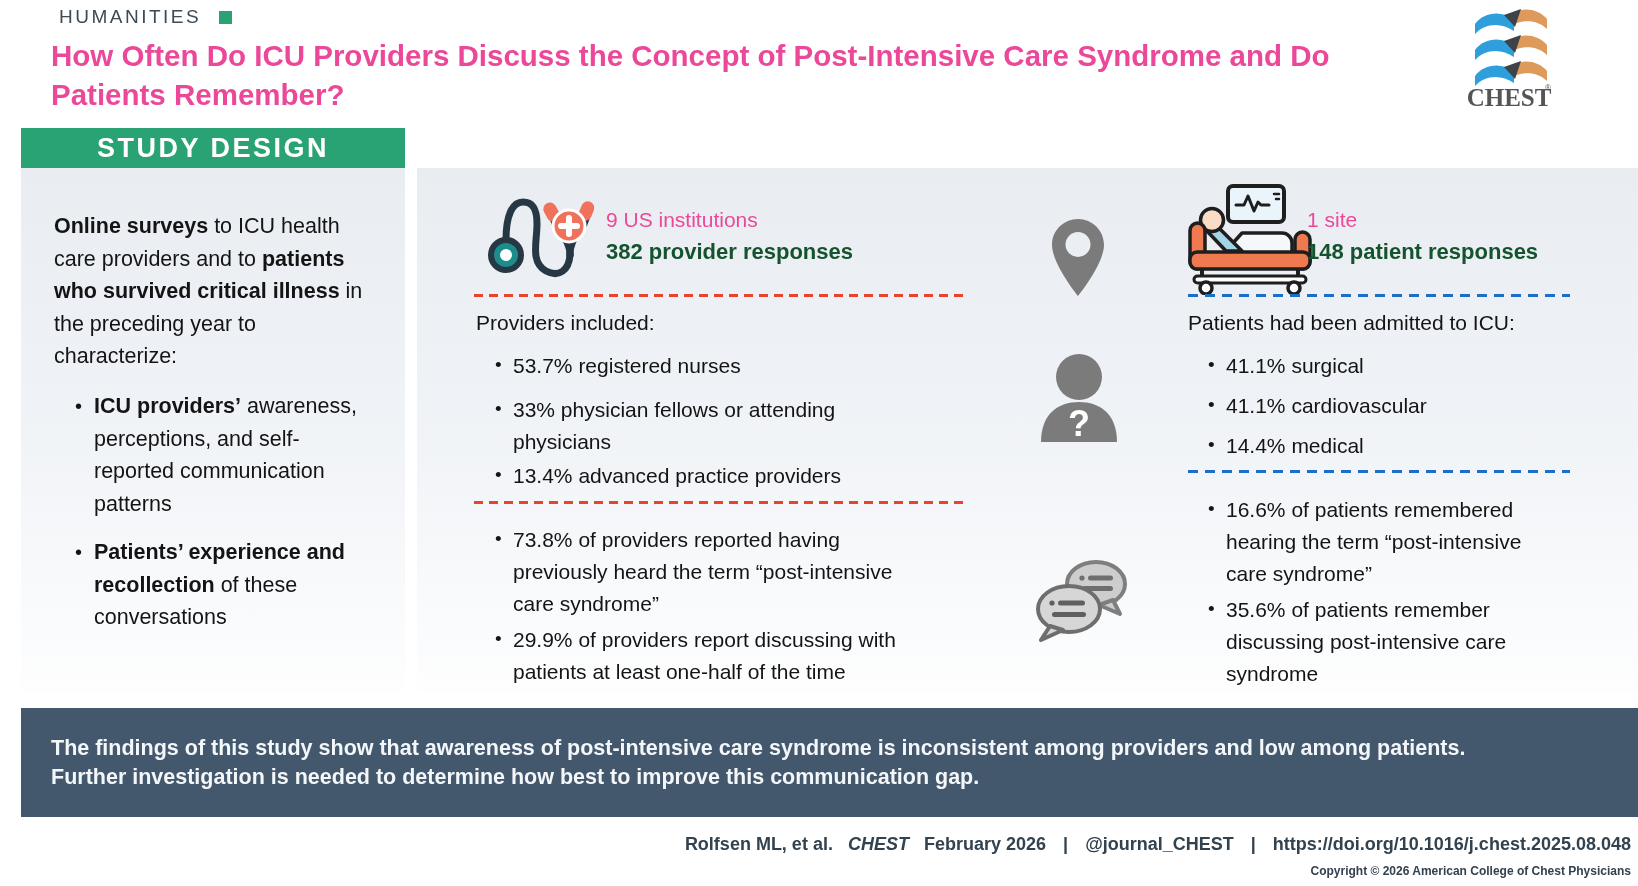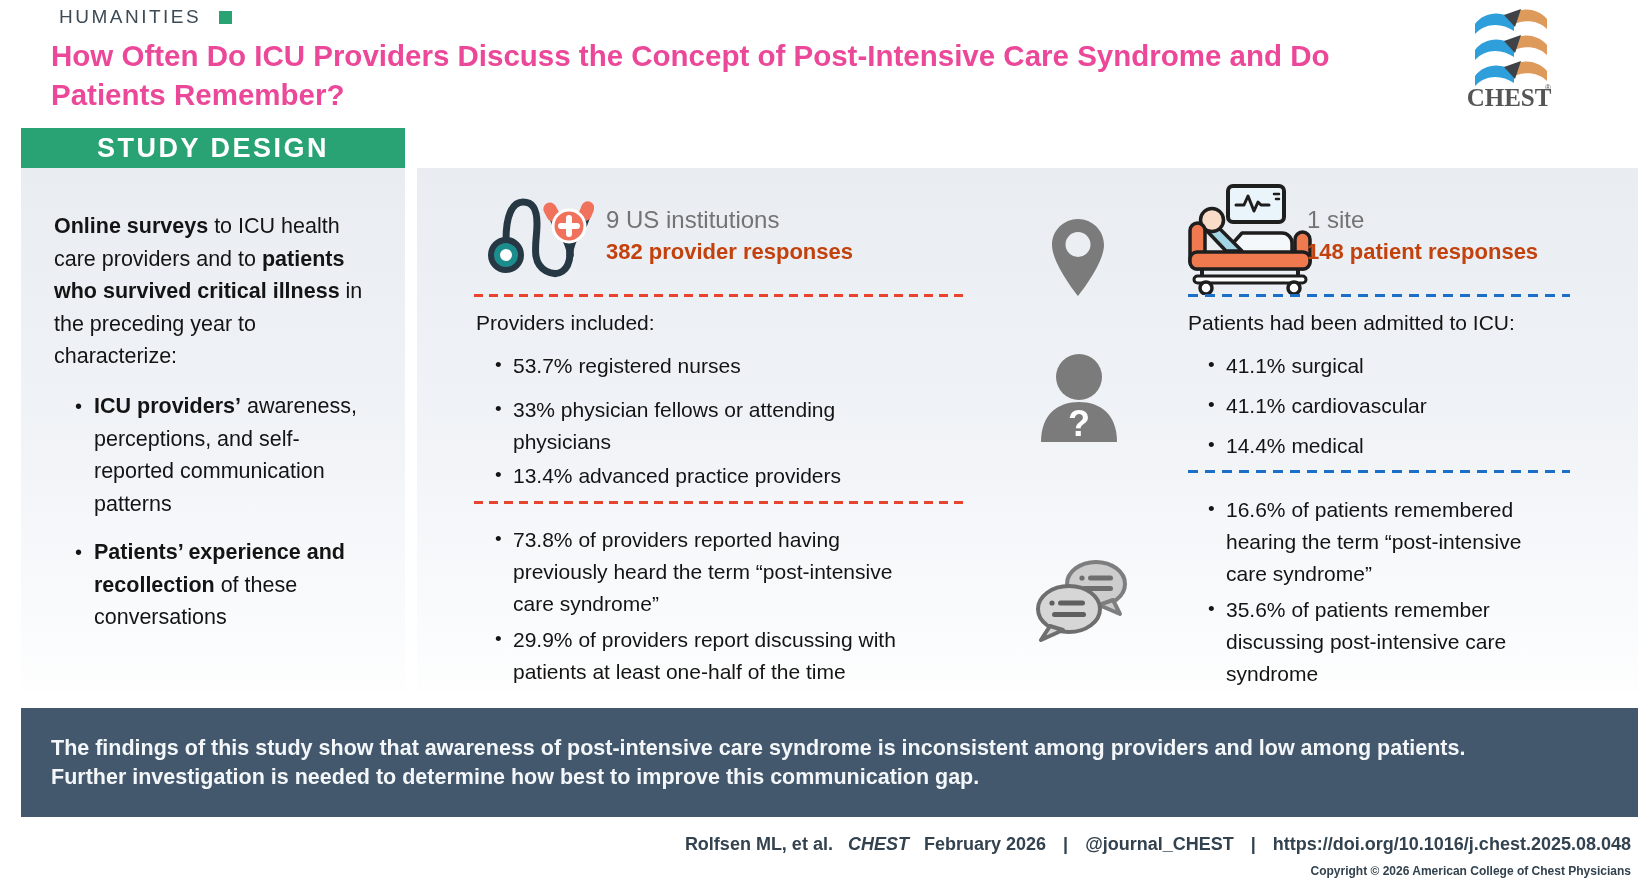--- a/index.html
+++ b/index.html
@@ -39,22 +39,22 @@
 
   
   .sd-intro { position:absolute; left:33px; top:210px; width:314px; font-size:21.5px; line-height:32.5px; color:#141414; }
   .sd-bullet { position:absolute; padding-left:21px; font-size:21.5px; line-height:32.5px; color:#141414; }
   .sd-bullet::before { content:"•"; position:absolute; left:2px; top:0; font-size:20px; }
   .sd-b1 { left:52px; top:390px; width:295px; }
   .sd-b2 { left:52px; top:536px; width:278px; }
 
   
   .stat { position:absolute; }
-  .stat .l1 { font-size:24px; line-height:32px; color:#737373; }
-  .stat .l2 { font-size:22px; line-height:32px; font-weight:700; color:#c2410c; }
+  .stat .l1 { font-size:21px; line-height:32px; color:#ec4899; }
+  .stat .l2 { font-size:22px; line-height:32px; font-weight:700; color:#14532d; }
   .sec-label { position:absolute; font-size:21px; color:#141414; }
   .r-bullet { position:absolute; padding-left:24px; font-size:21px; line-height:32px; color:#141414; }
   .r-bullet::before { content:"•"; position:absolute; left:6px; top:-1px; font-size:19px; }
   .dash { position:absolute; height:3px; }
   .dash.red  { background:repeating-linear-gradient(90deg,#E8432C 0 9px,transparent 9px 15px); }
   .dash.blue { background:repeating-linear-gradient(90deg,#1C6FC6 0 10px,transparent 10px 17px); }
 
   
   .steth-icon     { position:absolute; left:455px; top:182px; }
   .prov-stat      { left:585px; top:204px; }

